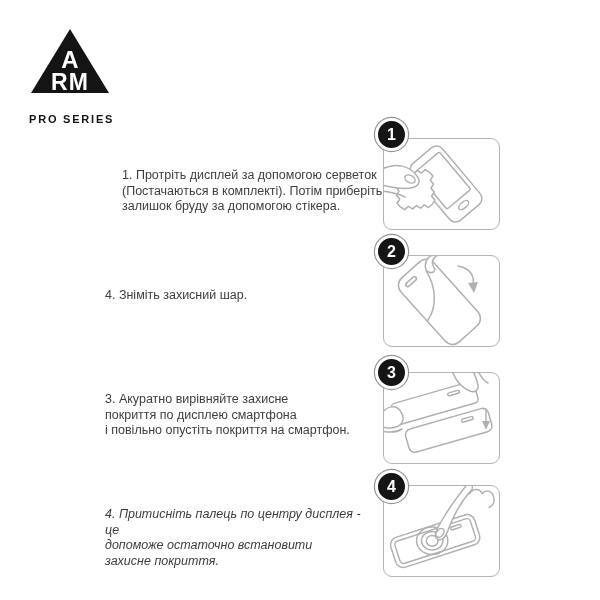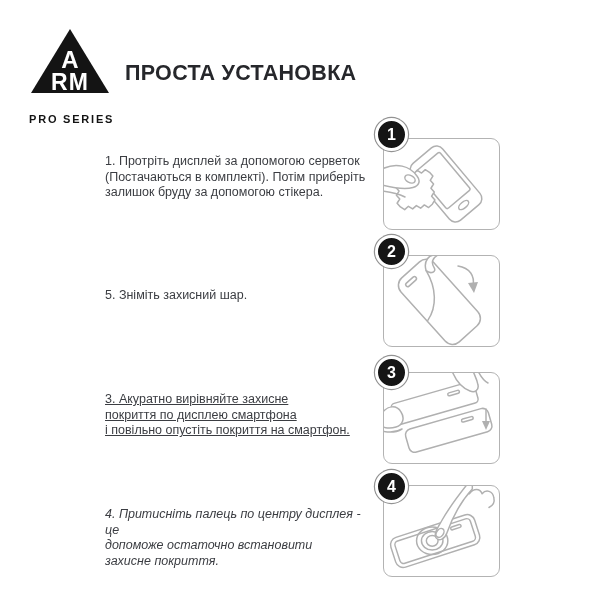--- a/index.html
+++ b/index.html
@@ -17,23 +17,23 @@
   
   .title {
     position:absolute; left:125px; top:61px; margin:0;
     font-size:21.5px; font-weight:bold; color:#26272b; letter-spacing:0.3px;
   }
   
   .step-text {
     position:absolute; left:105px; width:272px;
     font-size:12.5px; line-height:15.5px; color:#3b3d42; white-space:pre-line;
   }
-  #t1 { top:154px; }
+  #t1 { top:168px;margin-left:17px; }
   #t2 { top:288px; }
-  #t3 { top:392px;text-decoration:underline; }
+  #t3 { top:392px; }
   #t4 { top:507px;font-style:italic; }
   
   .frame {
     position:absolute; left:383px; width:115px; height:90px;
     border:1.5px solid #b3b3b3; border-radius:9px; background:#fff; overflow:hidden;
   }
   #f1 { top:138px; }
   #f2 { top:255px; }
   #f3 { top:372px; }
   #f4 { top:485px; }
@@ -62,26 +62,25 @@
 
   <div class="logo">
     <svg viewBox="0 0 78 64">
       <polygon points="39,0 78,64 0,64" fill="#141414"></polygon>
       <text class="logo-letter" x="39" y="39" text-anchor="middle" font-size="24">A</text>
       <text class="logo-letter" x="39" y="61" text-anchor="middle" font-size="23" letter-spacing="1">RM</text>
     </svg>
     <div class="logo-series">PRO SERIES</div>
   </div>
 
-  <h1 class="title">ПРОСТА УСТАНОВКА</h1>
 
   <div class="step-text" id="t1">1. Протріть дисплей за допомогою серветок
 (Постачаються в комплекті). Потім приберіть
 залишок бруду за допомогою стікера.</div>
-  <div class="step-text" id="t2">5. Зніміть захисний шар.</div>
+  <div class="step-text" id="t2">4. Зніміть захисний шар.</div>
   <div class="step-text" id="t3">3. Акуратно вирівняйте захисне
 покриття по дисплею смартфона
 і повільно опустіть покриття на смартфон.</div>
   <div class="step-text" id="t4">4. Притисніть палець по центру дисплея - це
 допоможе остаточно встановити
 захисне покриття.</div>
 
   <div class="frame" id="f1">
     <svg viewBox="0 0 115 90">
       <g class="art">

